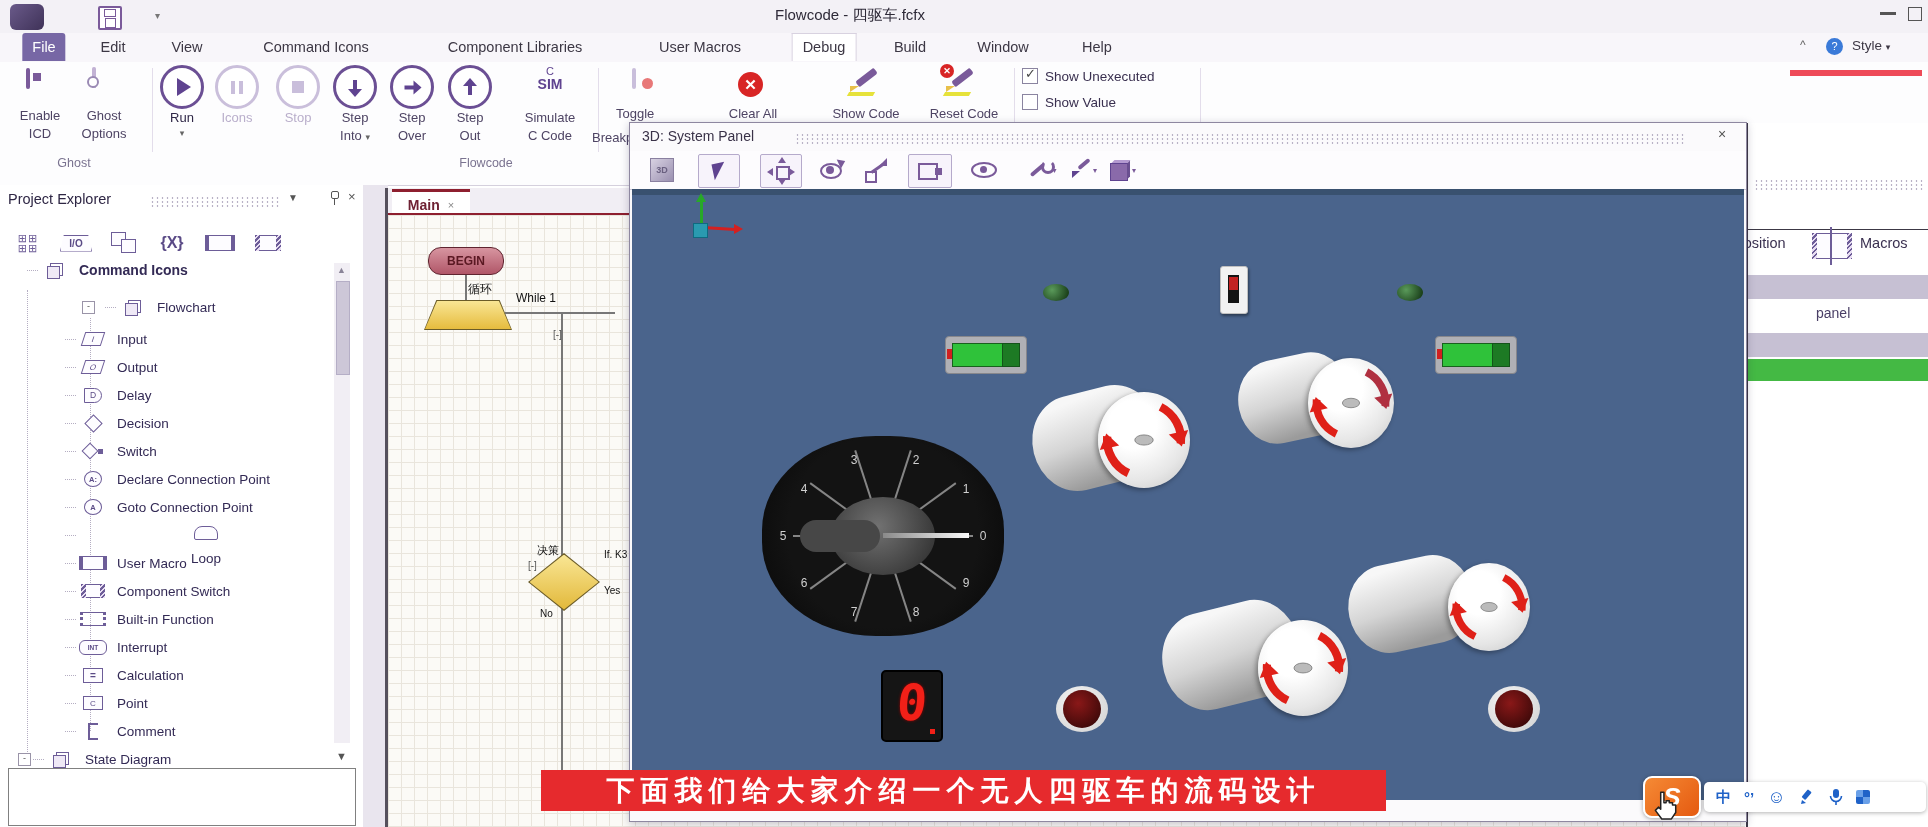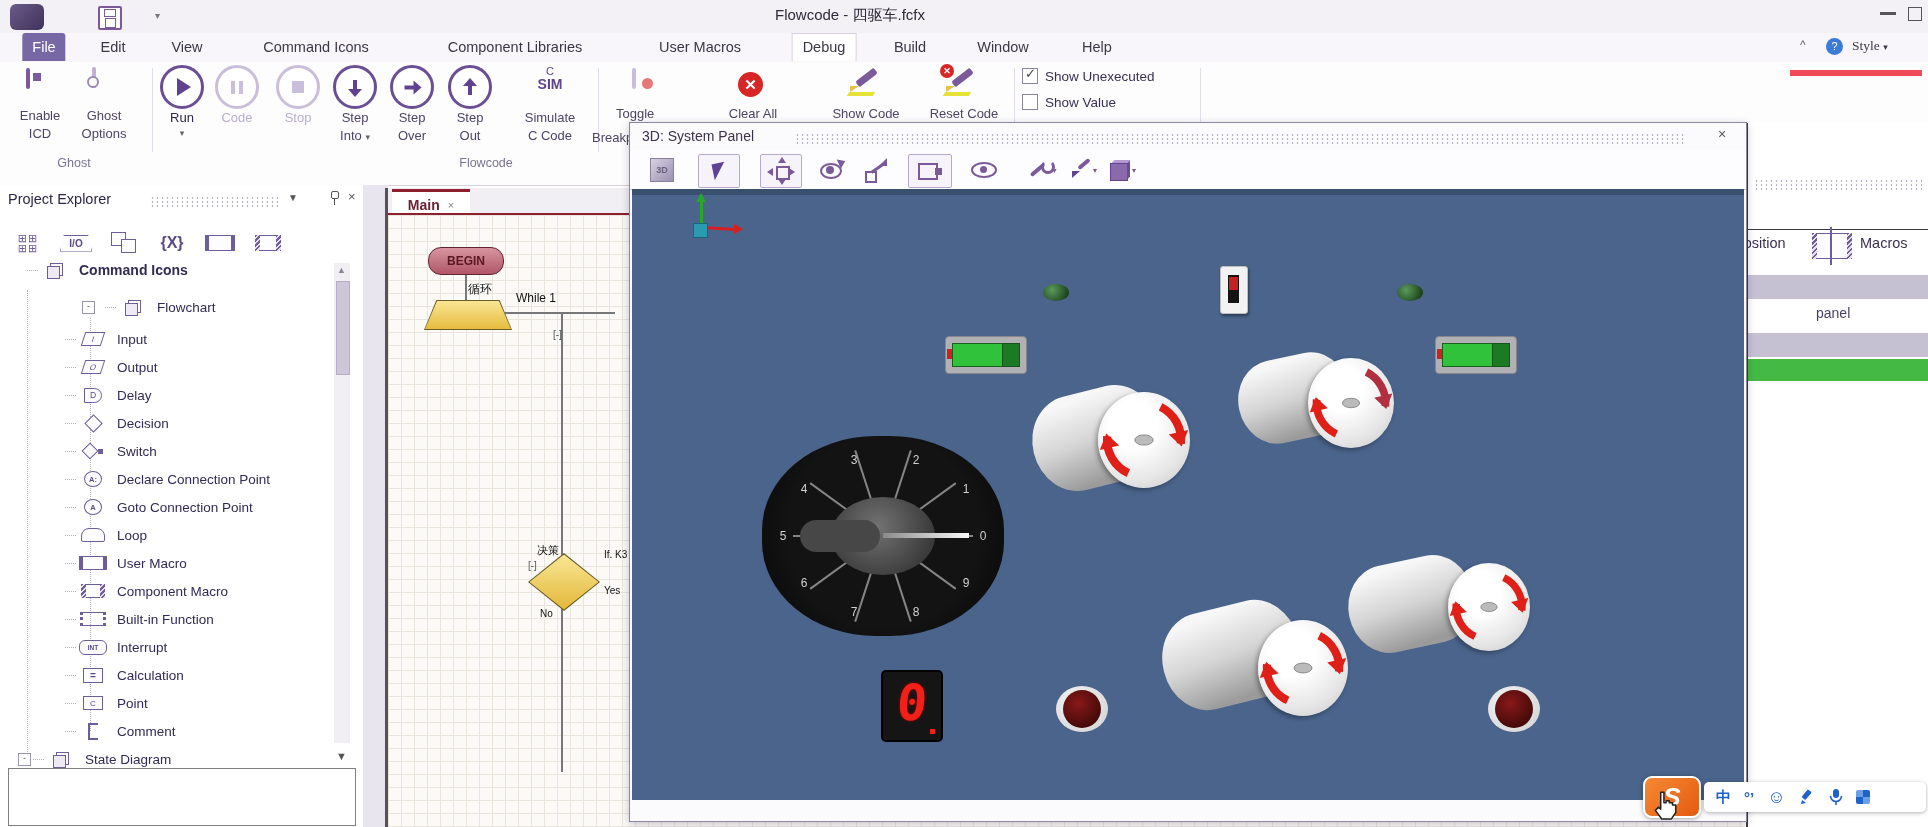--- a/index.html
+++ b/index.html
@@ -140,21 +140,21 @@
     <div class="menu-item" style="left:187px;">View</div>
     <div class="menu-item" style="left:316px;">Command Icons</div>
     <div class="menu-item" style="left:515px;">Component Libraries</div>
     <div class="menu-item" style="left:700px;">User Macros</div>
     <div class="menu-item menu-sel" style="left:824px;">Debug</div>
     <div class="menu-item" style="left:910px;">Build</div>
     <div class="menu-item" style="left:1003px;">Window</div>
     <div class="menu-item" style="left:1097px;">Help</div>
     <div class="ab" style="left:1800px;top:5px;font-size:12px;color:#666;">^</div>
     <div class="ab" style="left:1826px;top:5px;width:17px;height:17px;border-radius:50%;background:#3a7ad8;color:#fff;font-size:11px;text-align:center;line-height:17px;">?</div>
-    <div class="ab" style="left:1852px;top:5px;font-size:13.5px;color:#3c3744;font-family:Liberation Serif, serif;"><span>Style</span> <span style="font-size:9px;">▾</span></div>
+    <div class="ab" style="left:1852px;top:5px;font-size:13.5px;color:#3c3744;"><span>Style</span> <span style="font-size:9px;">▾</span></div>
   </div>
 
   <div id="ribbon" class="ab">
     <div class="rsep" style="left:152px;"></div>
     <div class="rsep" style="left:598px;"></div>
     <div class="rsep" style="left:1014px;"></div>
     <div class="rsep" style="left:1200px;"></div>
 
     <div class="ab" style="left:26px;top:8px;"><span class="chip"><i></i></span></div>
     <div class="rlab" style="left:40px;top:46px;">Enable</div>
@@ -168,21 +168,21 @@
         <span class="tri-r"></span>
       </div>
     <div class="rlab" style="left:182px;top:48px;color:#2f2747;">Run</div>
     <div class="rlab" style="left:182px;top:66px;font-size:9px;color:#666;">▾</div>
     <div class="rbtn dis" style="left:237px;">
         <span class="pbars">
           <i></i>
           <i></i>
         </span>
       </div>
-    <div class="rlab dis" style="left:237px;top:48px;">Code</div>
+    <div class="rlab dis" style="left:237px;top:48px;">Icons</div>
     <div class="rbtn dis" style="left:298px;">
         <span class="sq"></span>
       </div>
     <div class="rlab dis" style="left:298px;top:48px;">Stop</div>
     <div class="rbtn" style="left:355px;">
         <span class="carr rot180">
           <span class="sh"></span>
           <span class="hd"></span>
         </span>
       </div>
@@ -328,37 +328,37 @@
           <span class="oline circ" style="font-weight:bold;">A:</span>
         </span>
         <span>Declare Connection Point</span>
       </div>
     <div class="pe-row" style="top:311px;">
         <span class="pe-ico">
           <span class="oline circ" style="font-weight:bold;">A</span>
         </span>
         <span>Goto Connection Point</span>
       </div>
-    <div class="pe-row" style="top:339px;">
+    <div class="pe-row" style="top:339px;flex-direction:column;">
         <span class="pe-ico">
           <span class="oline loopi"></span>
         </span>
         <span>Loop</span>
       </div>
     <div class="pe-row" style="top:367px;">
         <span class="pe-ico">
           <span class="oline umac"></span>
         </span>
         <span>User Macro</span>
       </div>
     <div class="pe-row" style="top:395px;">
         <span class="pe-ico">
           <span class="oline hatchside" style="width:22px;height:12px;"></span>
         </span>
-        <span>Component Macro</span>
+        <span>Component Switch</span>
       </div>
     <div class="pe-row" style="top:423px;">
         <span class="pe-ico">
           <span class="bif" style="border-top:1.5px solid #6d5d98;border-bottom:1.5px solid #6d5d98;"></span>
         </span>
         <span>Built-in Function</span>
       </div>
     <div class="pe-row" style="top:451px;">
         <span class="pe-ico">
           <span class="oline hexi" style="font-weight:bold;">INT</span>
@@ -652,20 +652,23 @@
       <div class="rled" style="left:424px;top:497px;">
           <i></i>
         </div>
       <div class="rled" style="left:856px;top:497px;">
           <i></i>
         </div>
     </div>
 
   </div>
 
+  <div id="banner" class="ab">
+    <span>下面我们给大家介绍一个无人四驱车的流码设计</span>
+  </div>
 
   <div id="ime" class="ab">
     <div class="ab" style="left:5px;top:2px;width:54px;height:38px;border-radius:9px;background:linear-gradient(135deg,#f58a35,#e55a10);border:2px solid #fff;box-shadow:0 1px 4px rgba(0,0,0,.35);display:flex;align-items:center;justify-content:center;color:#fff;font-size:26px;font-weight:bold;font-style:italic;">S</div>
     <div class="ab" style="left:66px;top:8px;width:222px;height:30px;background:#fff;border-radius:5px;box-shadow:0 1px 4px rgba(0,0,0,.3);display:flex;align-items:center;gap:13px;padding:0 12px;box-sizing:border-box;">
       <span class="imeicon">中</span>
       <span class="imeicon">°’</span>
       <span class="imeicon" style="font-size:18px;">☺</span>
       <span class="imeicon">
         <svg width="16" height="16" viewBox="0 0 16 16">
             <rect x="5" y="1" width="5" height="10" rx="1" transform="rotate(40 8 6)" fill="#1f62c8"></rect>

